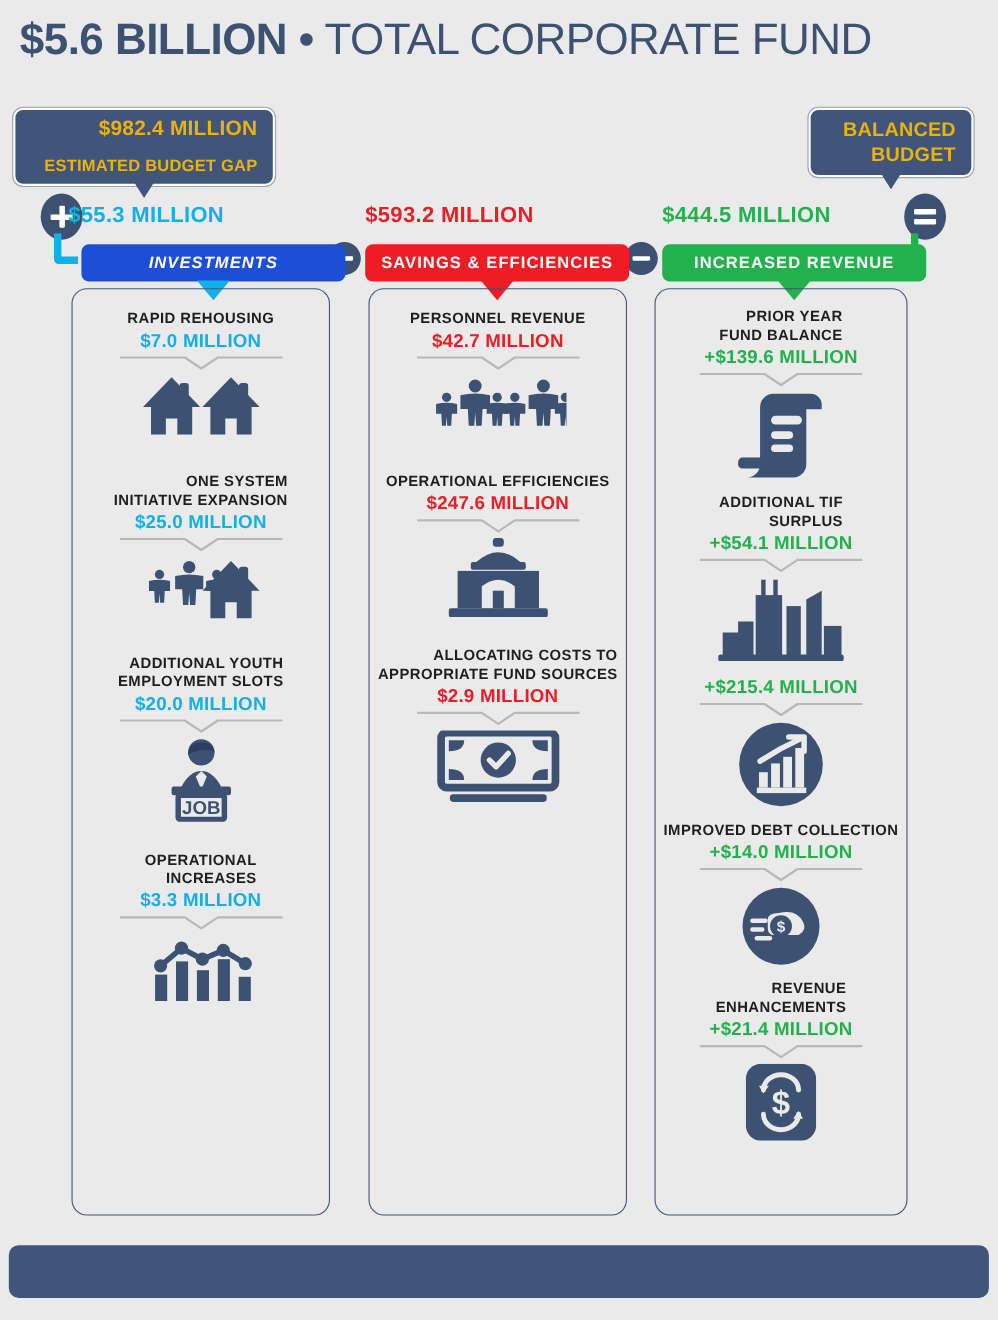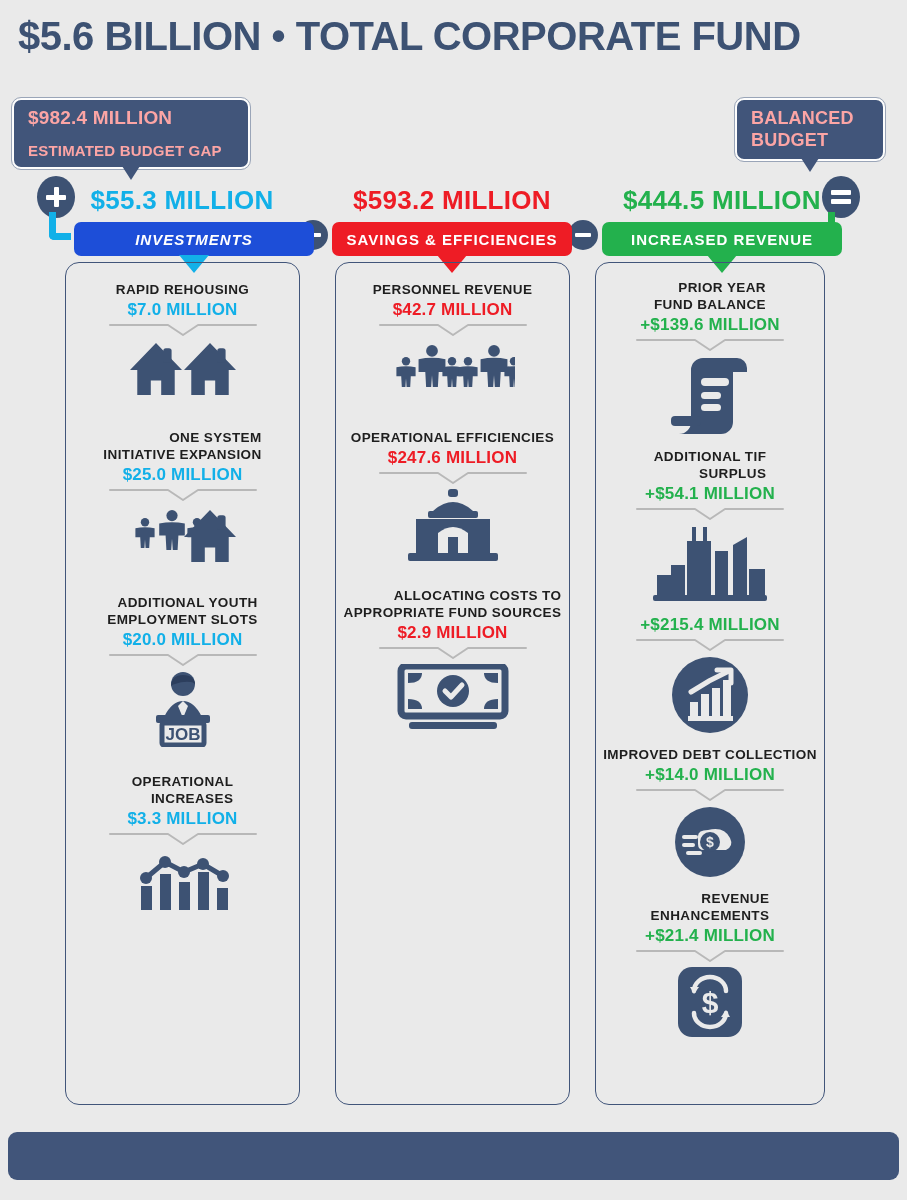--- a/index.html
+++ b/index.html
@@ -15,31 +15,31 @@
   .title {
     position: absolute; left: 18px; top: 10px; right: 18px;
     height: 52px; line-height: 52px;
     white-space: nowrap;
     color: #3d5273;
     font-size: 40px;
     letter-spacing: -0.5px;
   }
   .title .big { font-weight: bold; }
   .title .dot { font-weight: bold; }
-  .title .rest { font-weight: bold; }
+  .title .rest { font-weight: normal; }
 
   
   .badge {
     position: absolute;
     background: #41557a;
     border: 2px solid #fdfdfd;
     outline: 1px solid #9aa5b8;
     border-radius: 9px;
-    color: #fca5a5;
-    text-align: left;
+    color: #eab308;
+    text-align: right;
     padding: 7px 14px 8px 14px;
   }
   .badge .line1 { font-size: 19px; font-weight: bold; letter-spacing: 0.2px; }
   .badge .line2 { font-size: 15px; font-weight: bold; letter-spacing: 0.2px; margin-top: 13px; }
   .badge .tail {
     position: absolute; left: 50%; bottom: -13px; margin-left: -9px;
     width: 0; height: 0;
     border-left: 9px solid transparent;
     border-right: 9px solid transparent;
     border-top: 14px solid #41557a;
@@ -77,22 +77,21 @@
   #bracket-right {
     left: 813px; top: 212px; width: 22px; height: 28px;
     border-right: 7px solid #23b14d;
     border-bottom: 7px solid #23b14d;
     border-bottom-right-radius: 5px;
   }
 
   
   .col-amount {
     position: absolute; top: 185px;
-    font-size: 26px; font-weight: bold; letter-spacing: 0.3px;
-    text-align: center;
+    font-size: 20px; font-weight: bold; letter-spacing: 0.3px;
   }
 
   
   .col-head {
     position: absolute; top: 222px; height: 34px;
     border-radius: 7px;
     color: #ffffff;
     font-size: 15px; font-weight: bold; letter-spacing: 1px;
     display: flex; align-items: center; justify-content: center;
     text-align: center;

